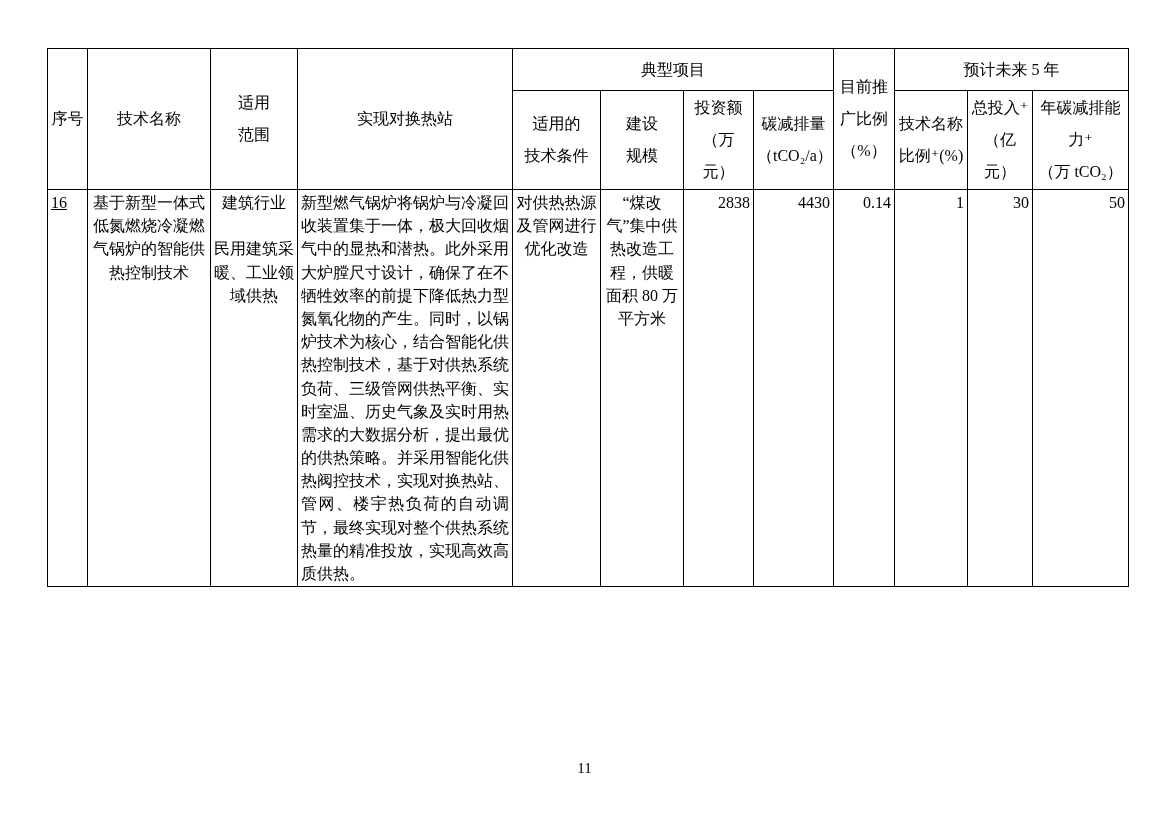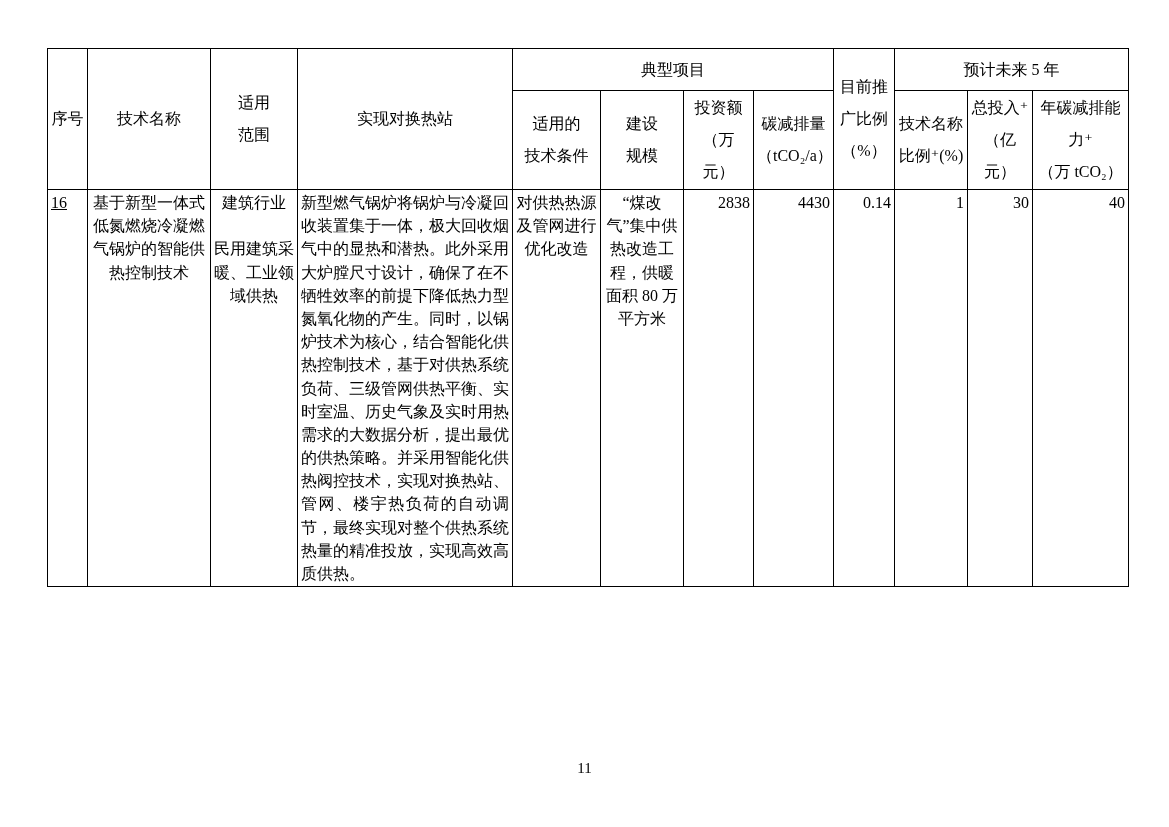--- a/index.html
+++ b/index.html
@@ -137,20 +137,20 @@
 
 民用建筑采暖、工业领域供热</td>
       <td class="cell-content">新型燃气锅炉将锅炉与冷凝回收装置集于一体，极大回收烟气中的显热和潜热。此外采用大炉膛尺寸设计，确保了在不牺牲效率的前提下降低热力型氮氧化物的产生。同时，以锅炉技术为核心，结合智能化供热控制技术，基于对供热系统负荷、三级管网供热平衡、实时室温、历史气象及实时用热需求的大数据分析，提出最优的供热策略。并采用智能化供热阀控技术，实现对换热站、管网、楼宇热负荷的自动调节，最终实现对整个供热系统热量的精准投放，实现高效高质供热。</td>
       <td class="cell-text">对供热热源及管网进行优化改造</td>
       <td class="cell-text">“煤改气”集中供热改造工程，供暖面积 80 万平方米</td>
       <td class="cell-num">2838</td>
       <td class="cell-num">4430</td>
       <td class="cell-num">0.14</td>
       <td class="cell-num">1</td>
       <td class="cell-num">30</td>
-      <td class="cell-num">40</td>
+      <td class="cell-num">50</td>
     </tr>
   </tbody>
     </table>
 
   <div class="page-number">11</div>
 
 </div>
 
 </body></html>

